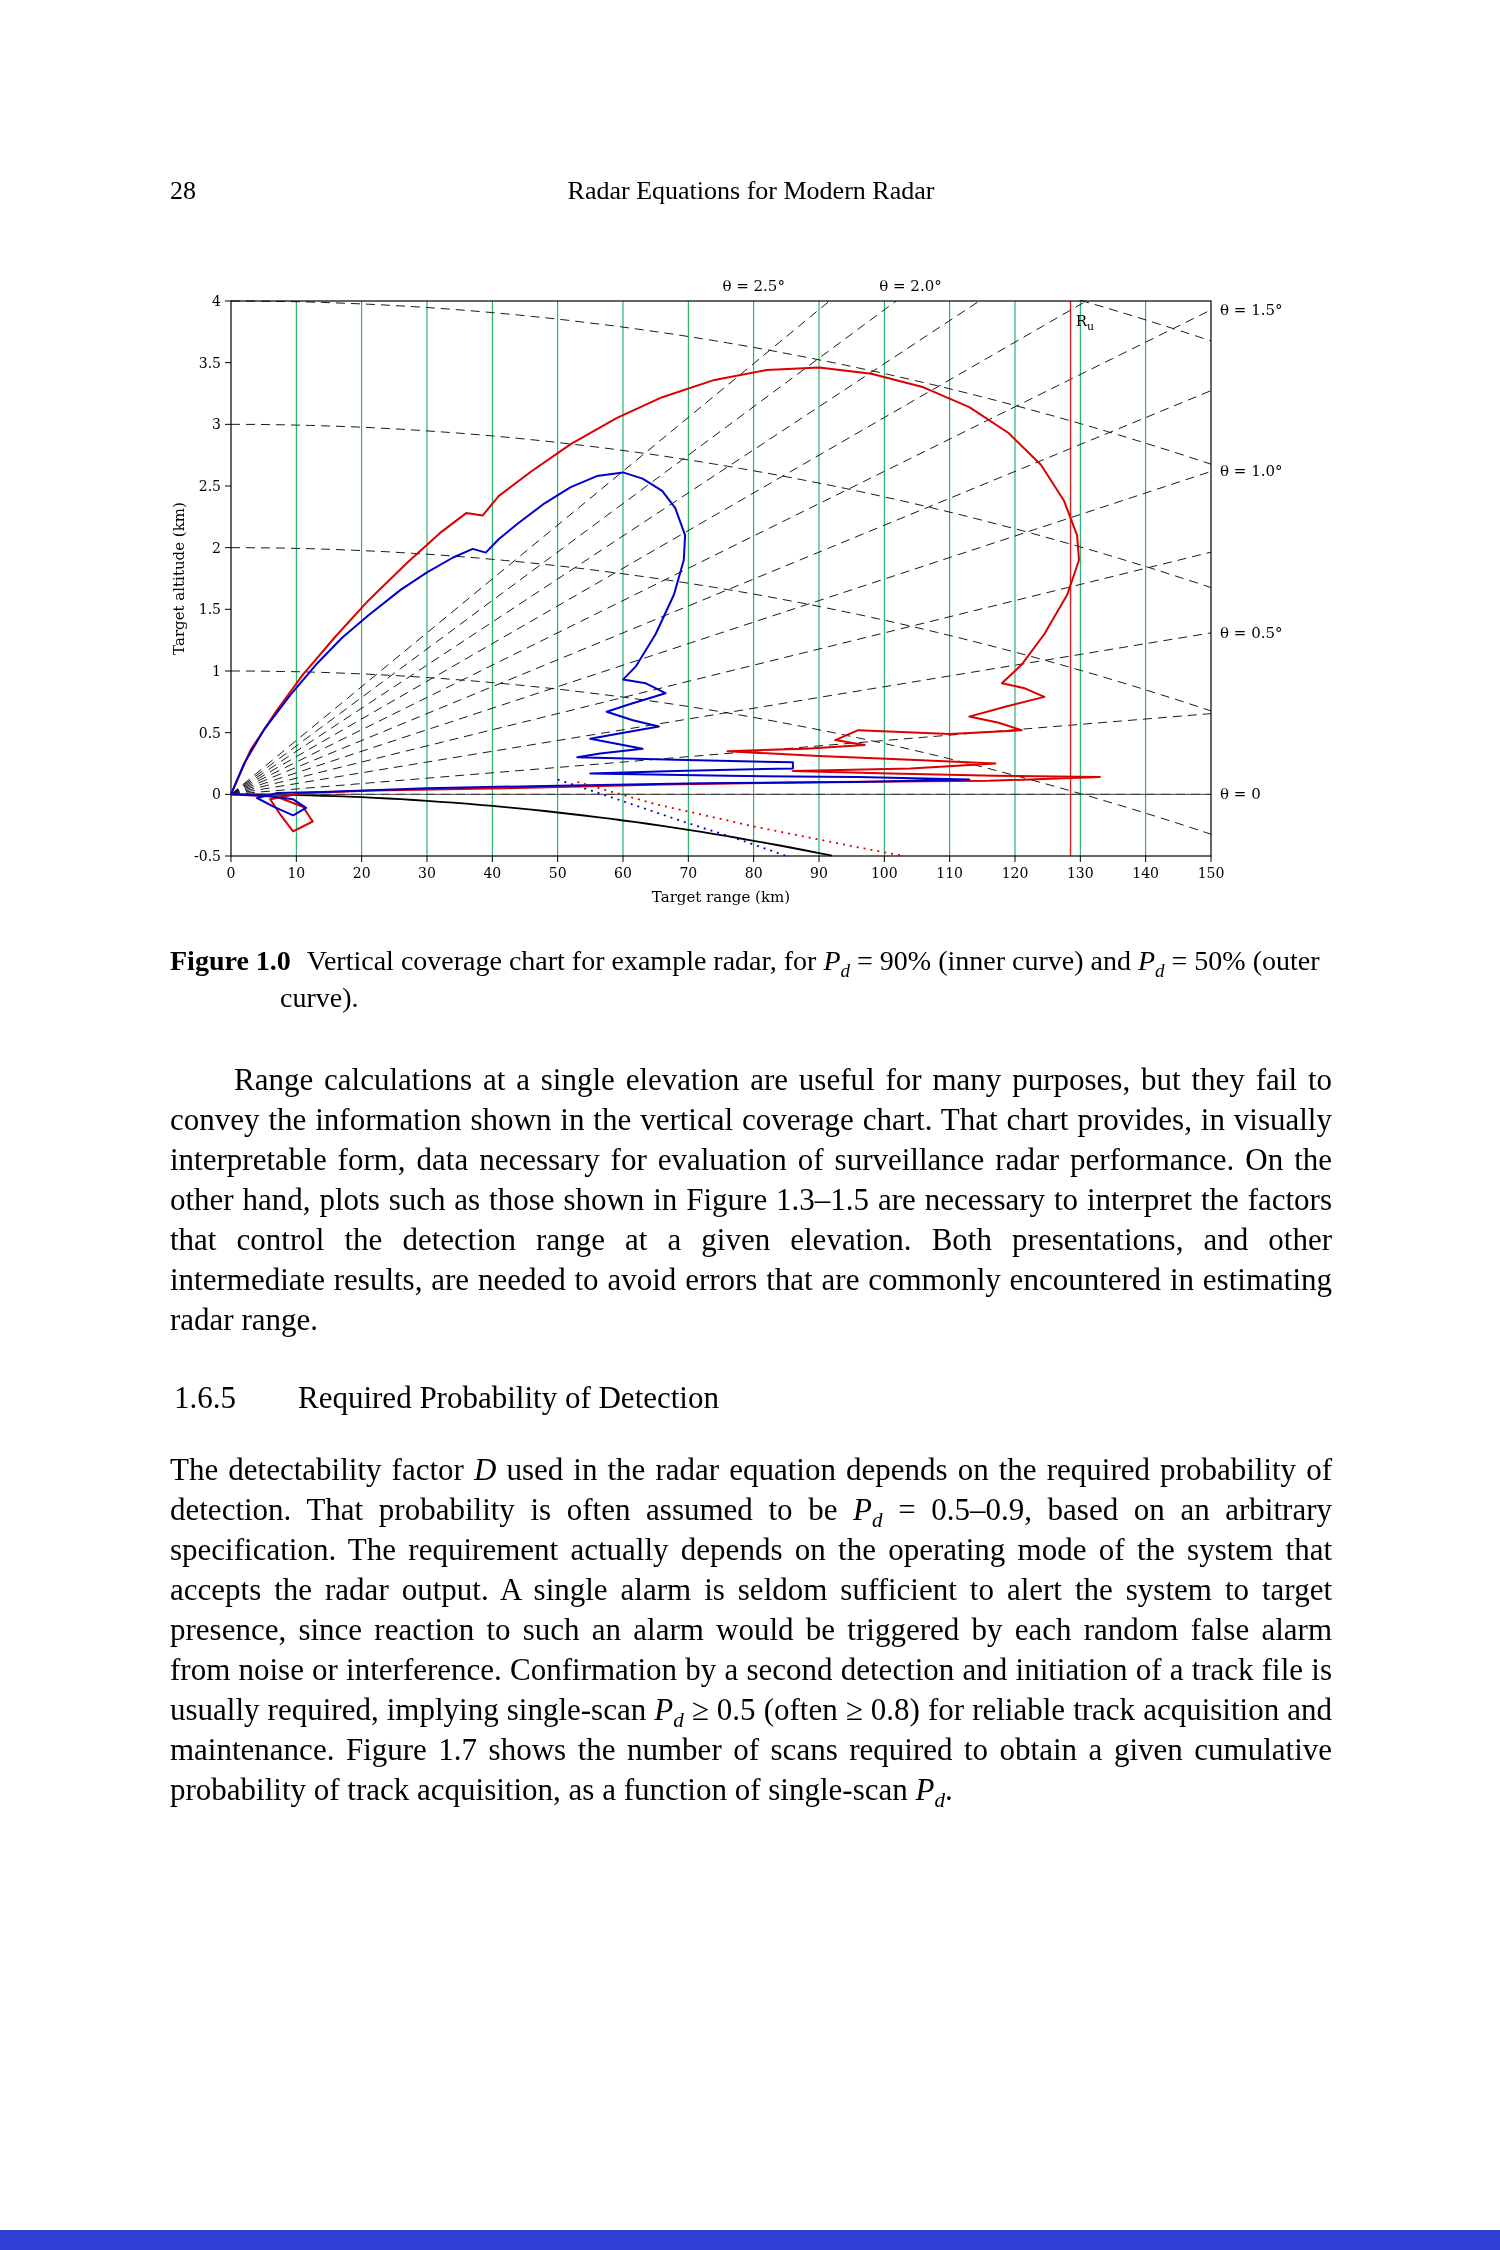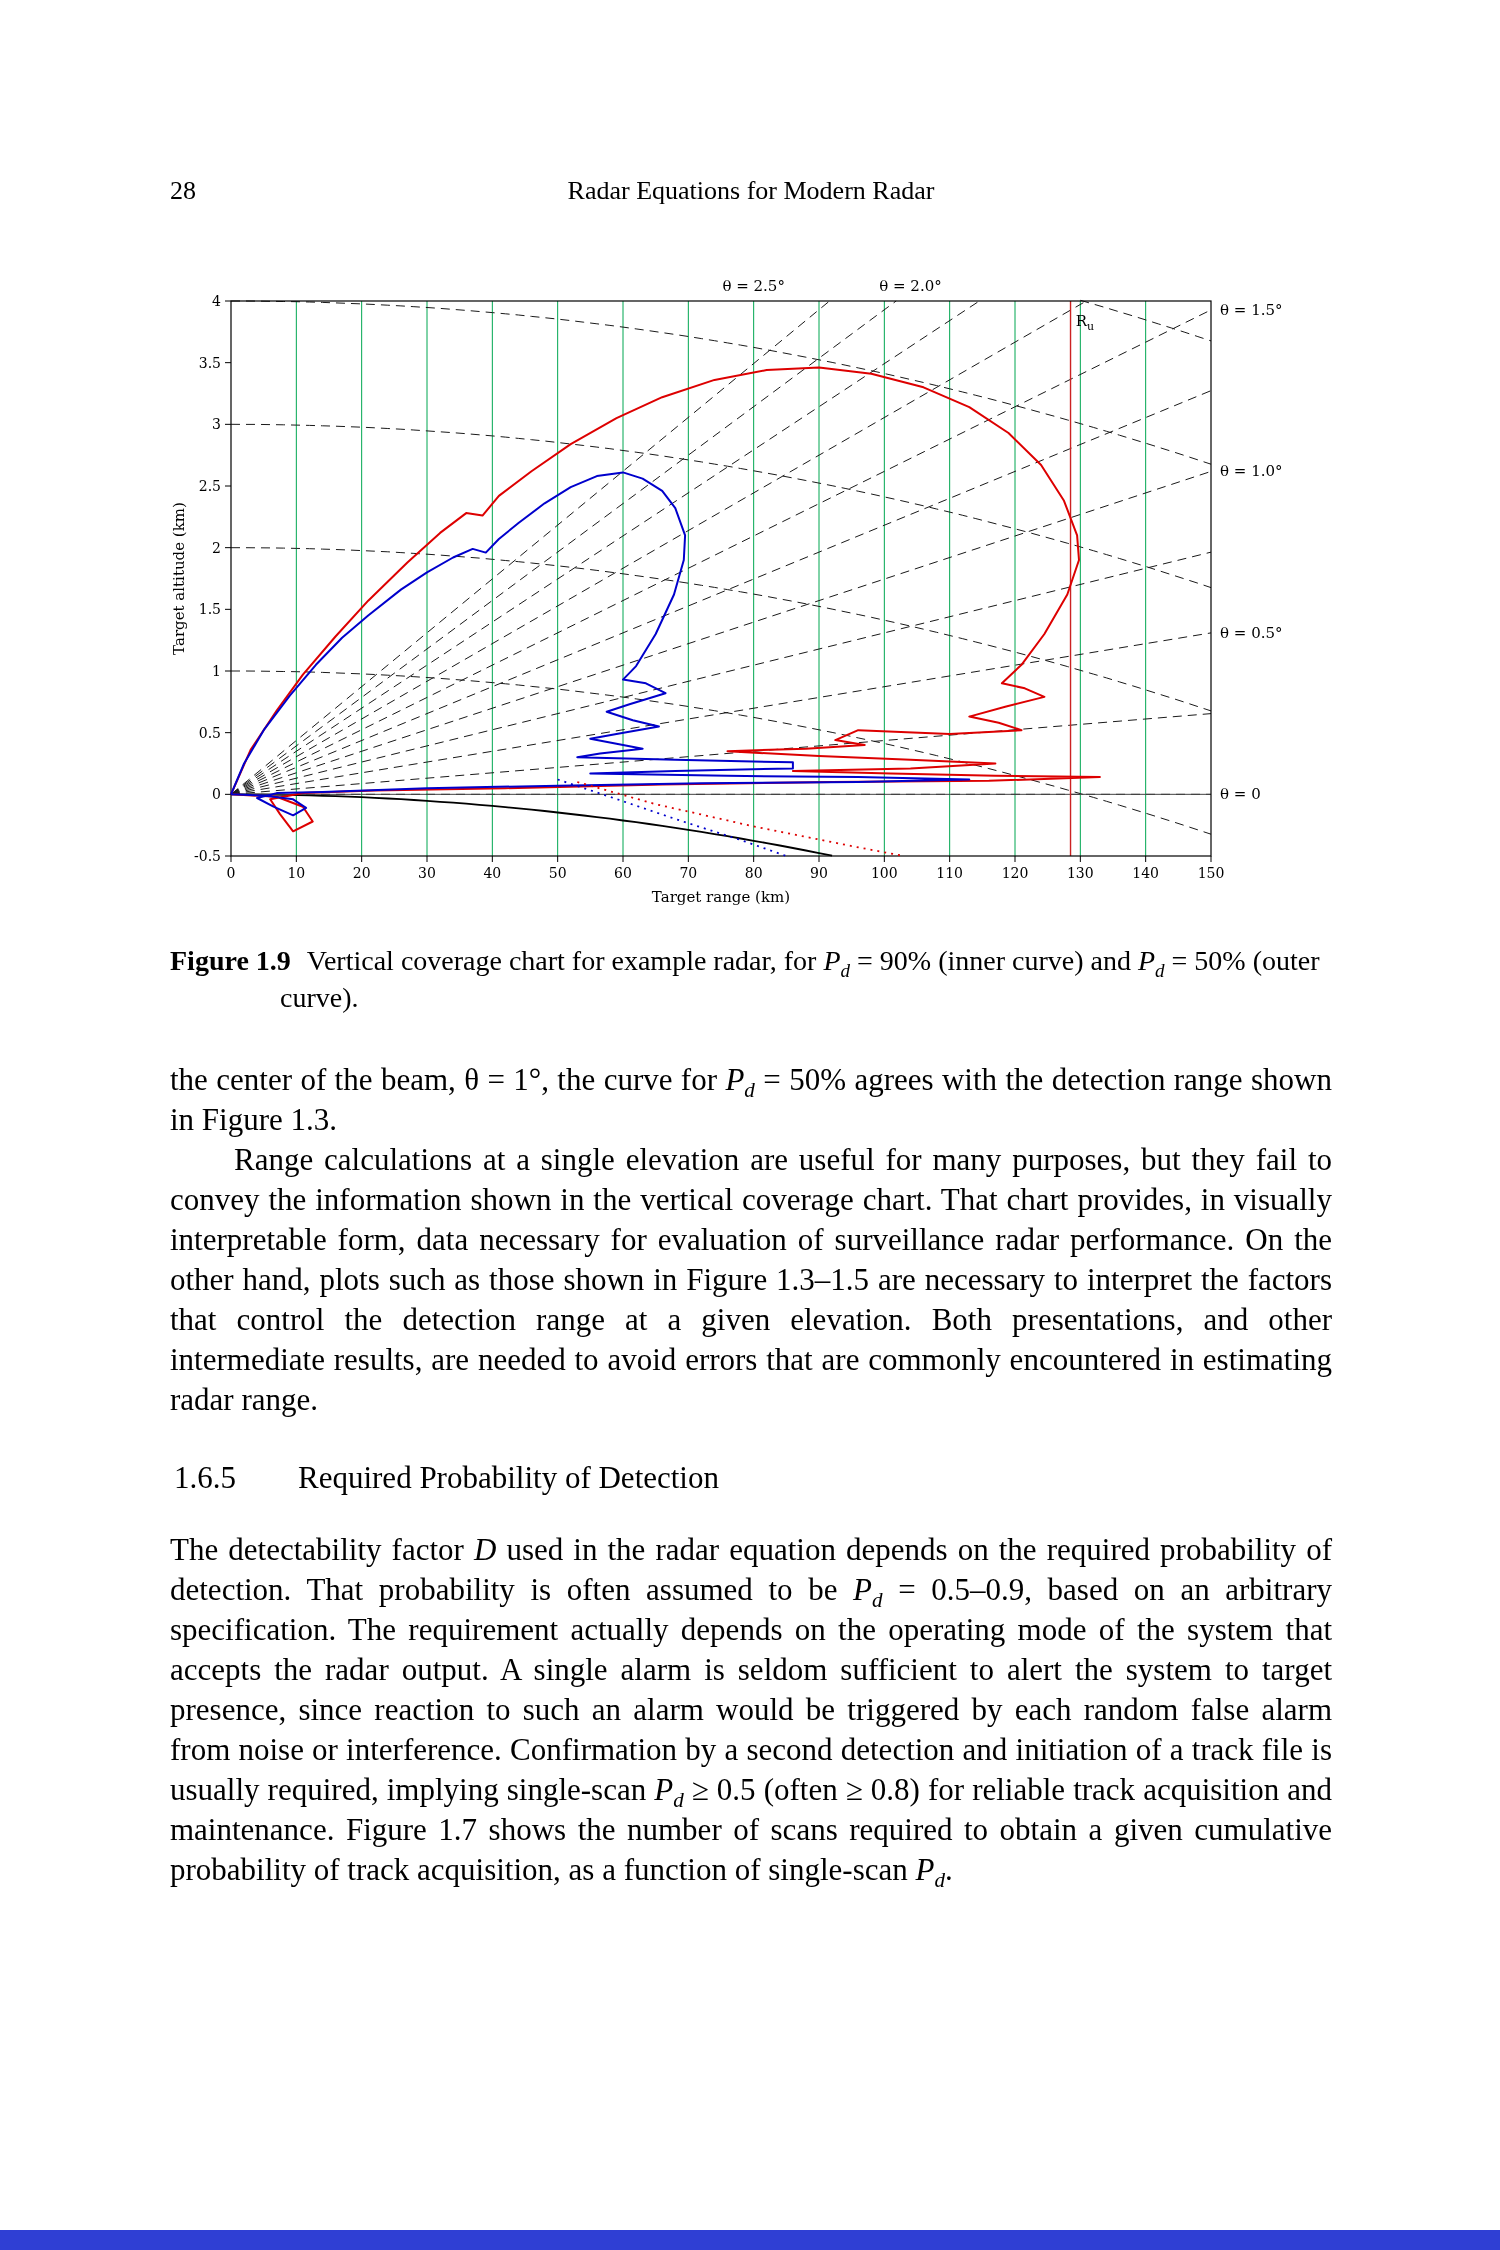--- a/index.html
+++ b/index.html
@@ -128,25 +128,24 @@
       <text x="585.6666666666666" y="35" text-anchor="middle" font-size="15">θ = 2.5°</text>
       <text x="742.4666666666667" y="35" text-anchor="middle" font-size="15">θ = 2.0°</text>
       <text x="1052" y="58.63333333333344" text-anchor="start" font-size="15">θ = 1.5°</text>
       <text x="1052" y="220.2" text-anchor="start" font-size="15">θ = 1.0°</text>
       <text x="1052" y="381.76666666666665" text-anchor="start" font-size="15">θ = 0.5°</text>
       <text x="1052" y="543.3333333333334" text-anchor="start" font-size="15">θ = 0</text>
       <text x="907.7600000000001" y="69.66666666666674" text-anchor="start" font-size="15">R<tspan dy="4" font-size="11">u</tspan></text>
     </svg>
 
   <div class="caption">
-    <b>Figure 1.9</b><span>Vertical coverage chart for example radar, for <i>P</i><sub style="font-style: italic;">d</sub> = 90% (inner curve) and <i>P</i><sub style="font-style: italic;">d</sub> = 50% (outer curve).</span>
+    <b>Figure 1.0</b><span>Vertical coverage chart for example radar, for <i>P</i><sub style="font-style: italic;">d</sub> = 90% (inner curve) and <i>P</i><sub style="font-style: italic;">d</sub> = 50% (outer curve).</span>
   </div>
 
   <div class="body">
-    <p>the center of the beam, θ = 1°, the curve for <i>P</i><sub style="font-style: italic;">d</sub> = 50% agrees with the detection range shown in Figure 1.3.</p>
     <p class="indent">Range calculations at a single elevation are useful for many purposes, but they fail to convey the information shown in the vertical coverage chart. That chart provides, in visually interpretable form, data necessary for evaluation of surveillance radar performance. On the other hand, plots such as those shown in Figure 1.3–1.5 are necessary to interpret the factors that control the detection range at a given elevation. Both presentations, and other intermediate results, are needed to avoid errors that are commonly encountered in estimating radar range.</p>
     <h3 class="heading">
       <span>1.6.5</span><span class="ht">Required Probability of Detection</span>
     </h3>
     <p>The detectability factor <i>D</i> used in the radar equation depends on the required probability of detection. That probability is often assumed to be <i>P</i><sub style="font-style: italic;">d</sub> = 0.5–0.9, based on an arbitrary specification. The requirement actually depends on the operating mode of the system that accepts the radar output. A single alarm is seldom sufficient to alert the system to target presence, since reaction to such an alarm would be triggered by each random false alarm from noise or interference. Confirmation by a second detection and initiation of a track file is usually required, implying single-scan <i>P</i><sub style="font-style: italic;">d</sub> ≥ 0.5 (often ≥ 0.8) for reliable track acquisition and maintenance. Figure 1.7 shows the number of scans required to obtain a given cumulative probability of track acquisition, as a function of single-scan <i>P</i><sub style="font-style: italic;">d</sub>.</p>
   </div>
 
   <div class="bottom-strip" style="background: rgb(47, 63, 212);"></div>
 
 </div>

